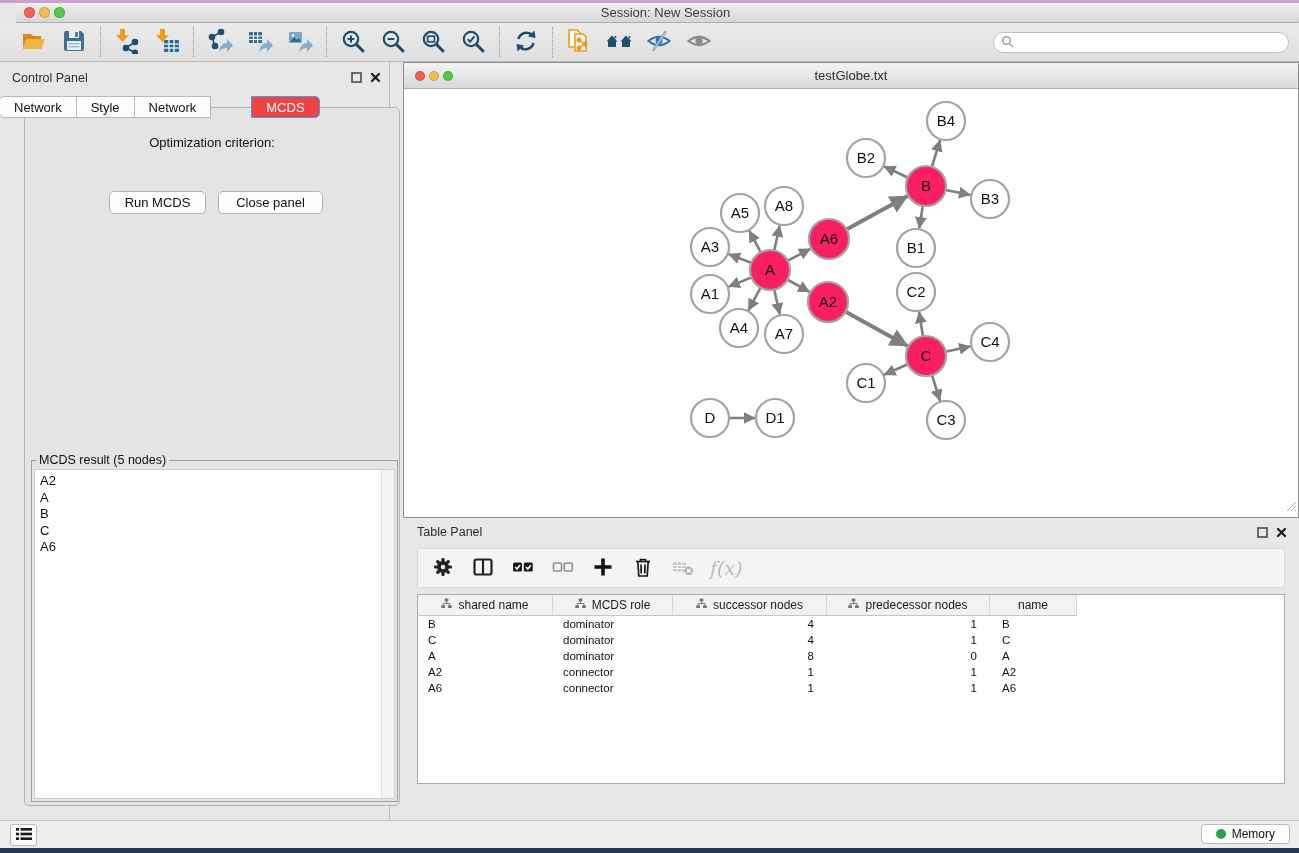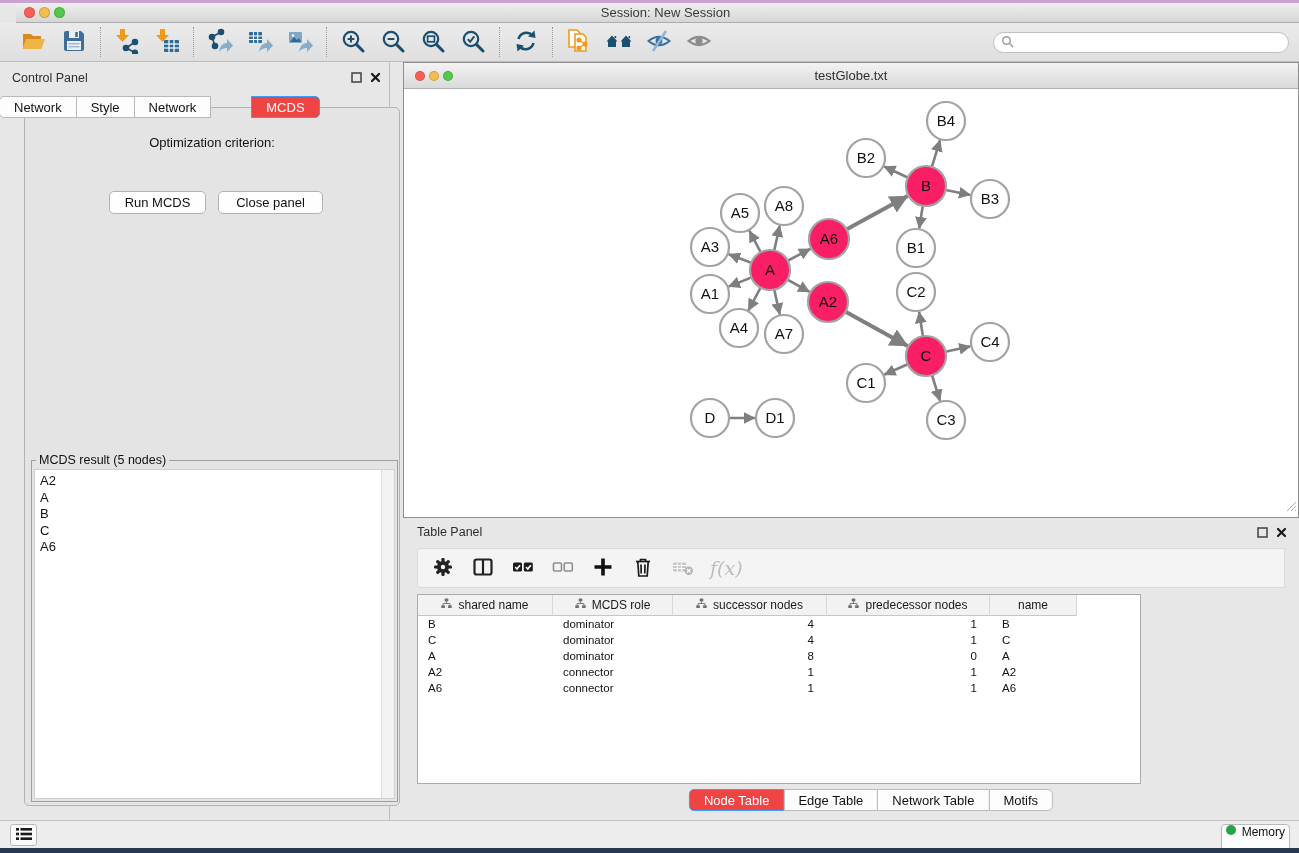--- a/index.html
+++ b/index.html
@@ -72,41 +72,41 @@
 
   
   .table-panel { position:absolute; left:403px; top:518px; width:896px; height:302px; background:#E7E7E7; }
   .tp-toolbar { position:absolute; left:14px; top:30px; width:868px; height:40px;
     background:#F4F4F4; border:1px solid #D9D9D9; border-radius:3px;
     display:flex; align-items:center; padding-left:10px; gap:10px; }
   .tp-btn { width:30px; height:28px; border:none; background:transparent; display:flex; align-items:center; justify-content:center; }
   .tp-btn svg { width:22px; height:22px; }
   .fx-label { font-size:19px; color:#BBBBBB; font-family:"DejaVu Serif", serif; font-style:italic; padding-left:2px; }
 
-  .node-table { position:absolute; left:14px; top:76px; width:724px; height:190px;
+  .node-table { position:absolute; left:14px; top:76px; width:868px; height:190px;
     background:#fff; border:1px solid #ABABAB; overflow:hidden; }
   .t-grid { display:grid; grid-template-columns:135px 120px 154px 163px 87px 1fr; }
   .th-cell { height:21px; background:#F2F2F2; border-right:1px solid #D8D8D8; border-bottom:1px solid #C6C6C6;
     display:flex; align-items:center; justify-content:center; gap:6px; font-size:12px; color:#1A1A1A; }
   .th-filler { background:#fff; border:none; }
   .t-row { height:16px; }
   .td-cell { font-size:11.5px; color:#111; line-height:16px; white-space:nowrap; overflow:hidden; }
   .td-left { padding-left:10px; text-align:left; }
   .td-right { padding-right:13px; text-align:right; }
   .td-name { padding-left:12px; }
 
   .tp-tabs { position:absolute; left:50%; transform:translateX(-50%); top:271px; display:flex; }
 
   
   .statusbar { position:absolute; left:0; top:820px; width:100%; height:28px;
     background:#EDEDED; border-top:1px solid #C3C3C3; }
   .list-btn { position:absolute; left:10px; top:3px; width:27px; height:22px; background:#FAFAFA;
     border:1px solid #B9B9B9; border-radius:3px; display:flex; align-items:center; justify-content:center; }
-  .memory-btn { position:absolute; right:9px; top:3px; height:29px; padding:0 4px; background:#FDFDFD;
-    border:1px solid #B9B9B9; border-radius:4px; display:flex; gap:6px; font-size:12px; color:#111; }
+  .memory-btn { position:absolute; right:9px; top:3px; height:20px; padding:0 14px; background:#FDFDFD;
+    border:1px solid #B9B9B9; border-radius:4px; display:flex; align-items:center; gap:6px; font-size:12px; color:#111; }
   .mem-dot { width:10px; height:10px; border-radius:50%; background:#27A348; }
   .desktop-bottom { position:absolute; left:0; top:848px; width:100%; height:5px; background:#273950; }
 </style>
 </head>
 <body>
 
 <div id="app">
   <div class="desktop-top"></div>
 
   <div class="titlebar">
@@ -641,26 +641,20 @@
           <div class="t-grid t-row">
             <div class="td-cell td-left">A6</div>
             <div class="td-cell td-left">connector</div>
             <div class="td-cell td-right">1</div>
             <div class="td-cell td-right">1</div>
             <div class="td-cell td-name">A6</div>
             <div class="td-cell"></div>
           </div>
         </div>
     </div>
-    <div class="tp-tabs" id="tp-tabs">
-        <button class="tab-btn active">Node Table</button>
-        <button class="tab-btn">Edge Table</button>
-        <button class="tab-btn">Network Table</button>
-        <button class="tab-btn">Motifs</button>
-      </div>
   </div>
 
   <div class="statusbar">
     <button class="list-btn">
       <span><svg width="16" height="14" viewBox="0 0 16 14">
             <g fill="#1A1A1A">
               <rect x="0" y="1" width="3" height="2.6"></rect>
               <rect x="4.5" y="1" width="11.5" height="2.6"></rect>
               <rect x="0" y="5.7" width="3" height="2.6"></rect>
               <rect x="4.5" y="5.7" width="11.5" height="2.6"></rect>

